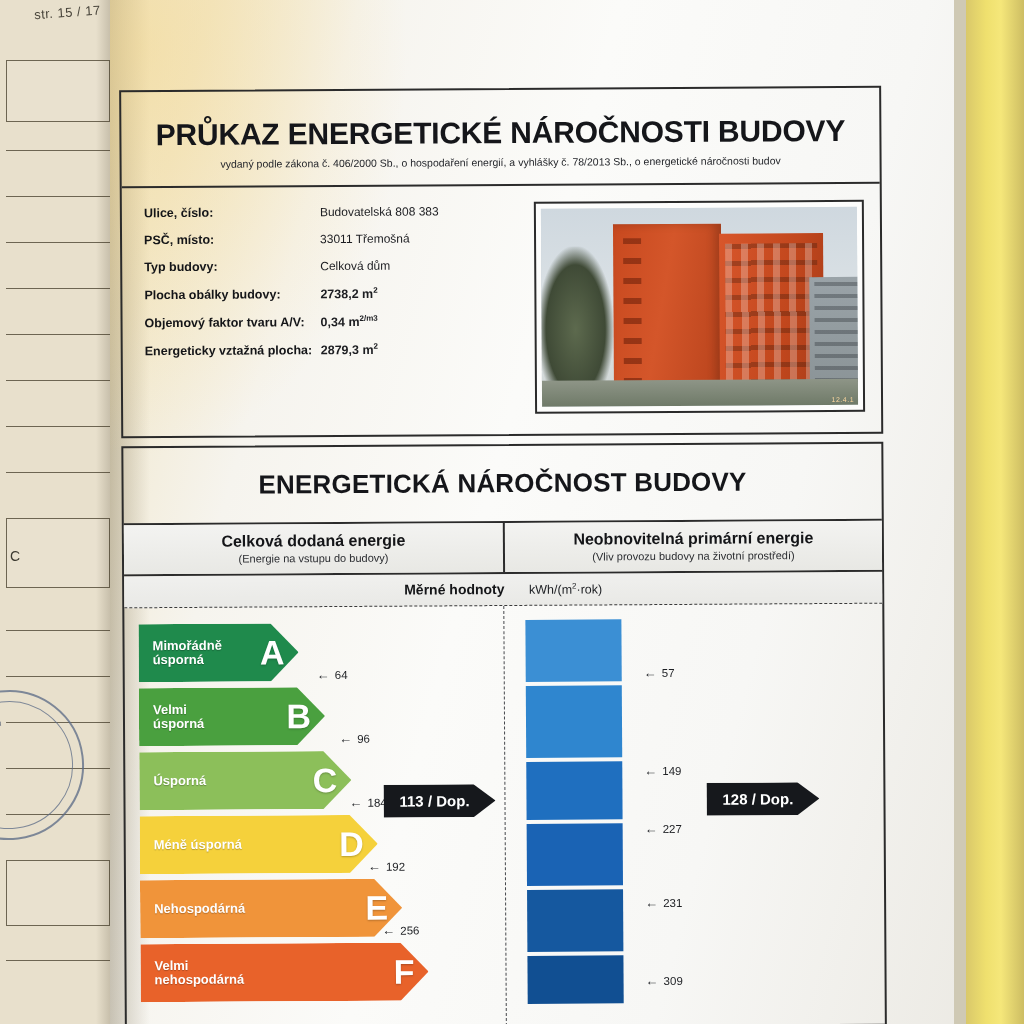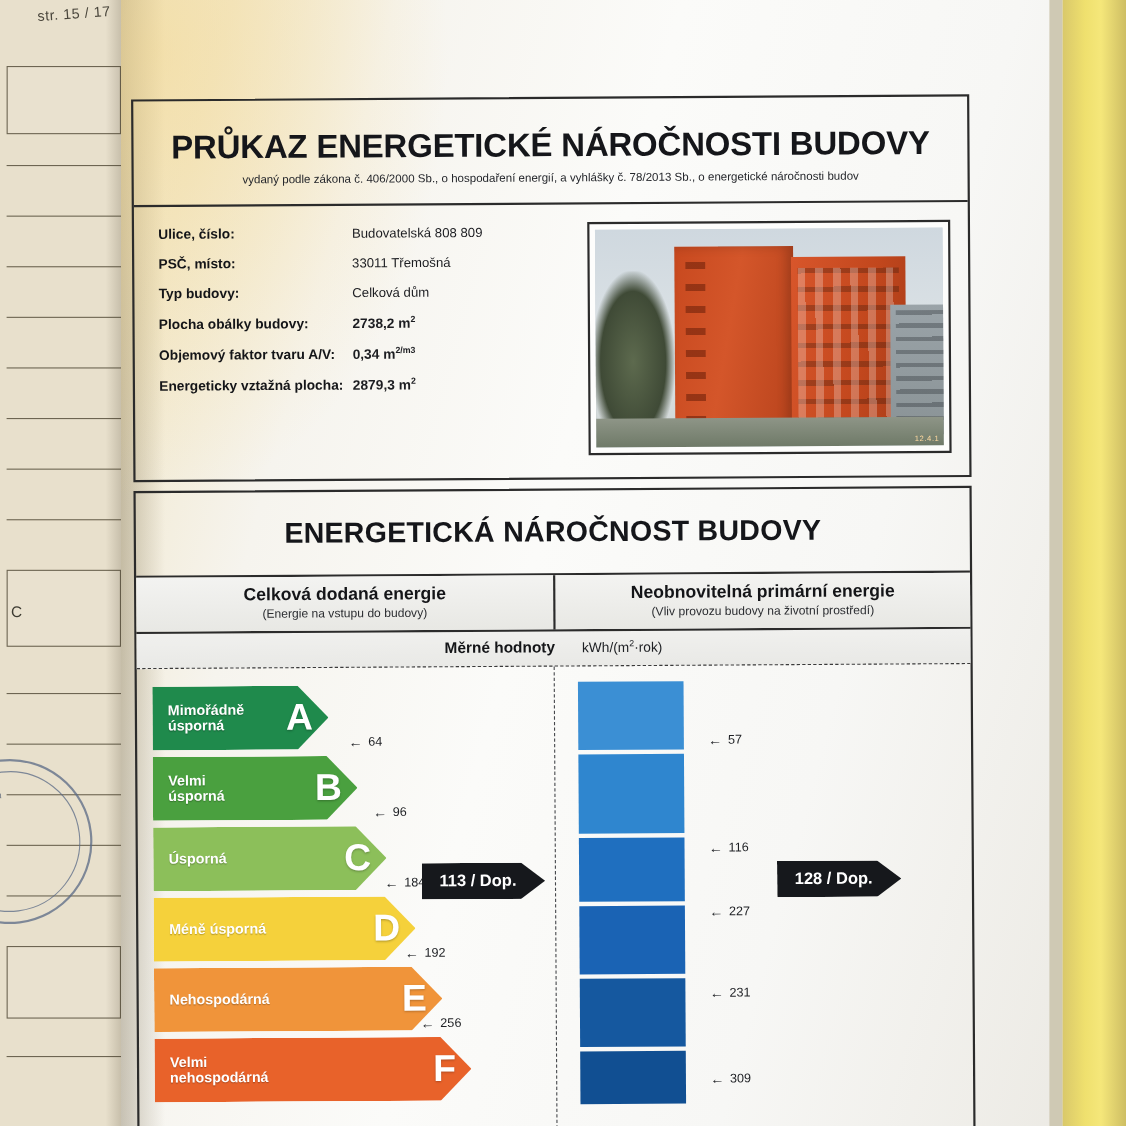--- a/index.html
+++ b/index.html
@@ -258,21 +258,21 @@
 
     <div class="block hdr">
       <div class="title">PRŮKAZ ENERGETICKÉ NÁROČNOSTI BUDOVY</div>
       <div class="subtitle">vydaný podle zákona č. 406/2000 Sb., o hospodaření energií, a vyhlášky č. 78/2013 Sb., o energetické náročnosti budov</div>
       <hr class="sep">
       <div class="info-wrap">
         <div class="info-list">
 
           <div class="info-row">
             <span class="lbl">Ulice, číslo:</span>
-            <span class="val">Budovatelská 808 809</span>
+            <span class="val">Budovatelská 808 383</span>
           </div>
           <div class="info-row">
             <span class="lbl">PSČ, místo:</span>
             <span class="val">33011  Třemošná</span>
           </div>
           <div class="info-row">
             <span class="lbl">Typ budovy:</span>
             <span class="val">Celková dům</span>
           </div>
 
@@ -421,21 +421,21 @@
           <div class="bluebar" style="background:#15589f;height:62px;"></div>
           <div class="bluebar" style="background:#114f92;height:48px;"></div>
         </div>
 
         <div class="tick" style="left:calc(50% + 140px);top:60px;">
           <span class="ar">←</span>
             <span>57</span>
         </div>
         <div class="tick" style="left:calc(50% + 140px);top:158px;">
           <span class="ar">←</span>
-            <span>116</span>
+            <span>149</span>
         </div>
         <div class="tick" style="left:calc(50% + 140px);top:216px;">
           <span class="ar">←</span>
             <span>227</span>
         </div>
         <div class="tick" style="left:calc(50% + 140px);top:290px;">
           <span class="ar">←</span>
             <span>231</span>
         </div>
         <div class="tick" style="left:calc(50% + 140px);top:368px;">

